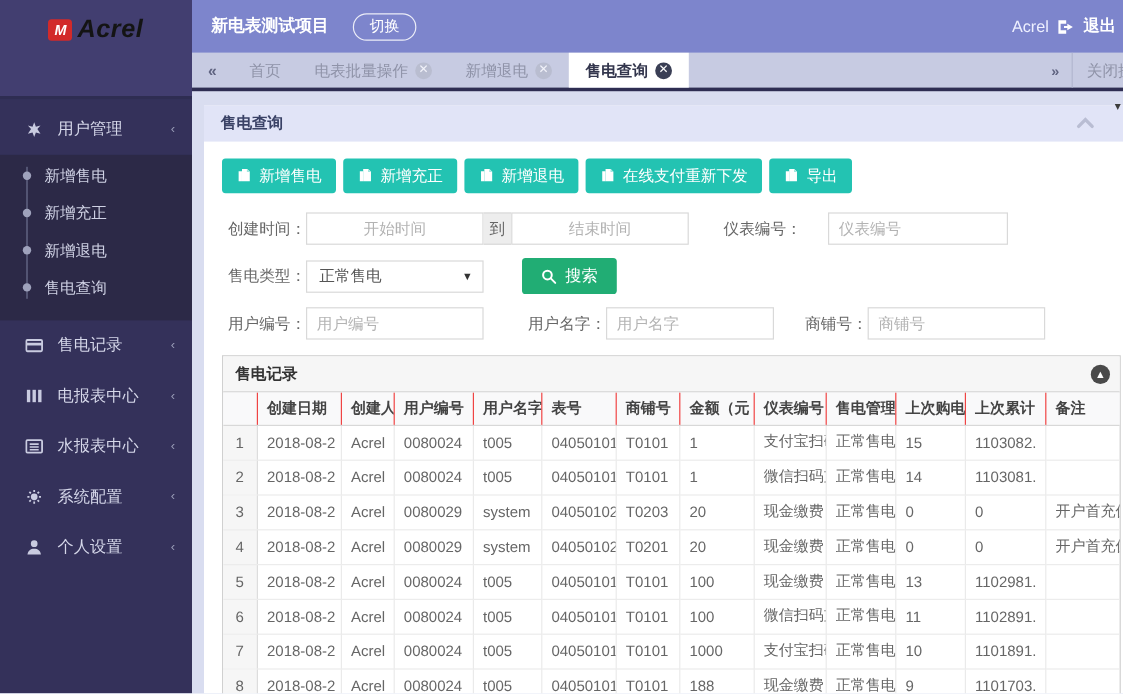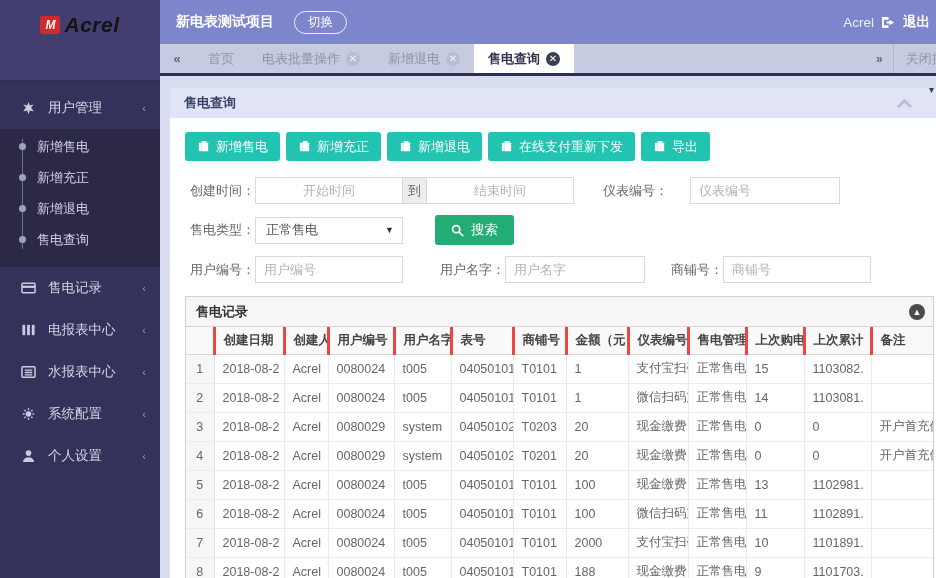--- a/index.html
+++ b/index.html
@@ -76,21 +76,21 @@
   .search-btn { margin-left:32px; display:flex; align-items:center; gap:7px; height:30px; padding:0 16px; background:#21ad74; border:none; border-radius:3px; color:#fff; font-size:13.5px; cursor:pointer; font-family:inherit; }
   .search-btn svg { width:13px; height:13px; }
 
   
   .grid-panel { margin-top:13px; width:749px; border:1px solid #d0d0d0; background:#fff; }
   .grid-caption { height:30px; background:#f6f6f6; border-bottom:1px solid #d5d5d5; display:flex; align-items:center; padding:0 8px 0 10px; }
   .grid-title { font-size:13px; font-weight:bold; color:#333; }
   .grid-collapse { margin-left:auto; width:16px; height:16px; border-radius:50%; background:#4a4a4a; color:#fff; font-size:9px; line-height:16px; text-align:center; cursor:pointer; }
   .grid-scroll { overflow:hidden; width:747px; }
   table.grid { border-collapse:collapse; table-layout:fixed; width:785px; }
-  table.grid th { height:27px; background:#f9f9fa; border-right:3px solid #ef4444; border-bottom:1px solid #d8d8d8; font-size:12.5px; color:#444; text-align:left; padding:0 4px 0 8px; white-space:nowrap; overflow:hidden; font-weight:bold; }
+  table.grid th { height:27px; background:#f9f9fa; border-right:1px solid #ef4444; border-bottom:1px solid #d8d8d8; font-size:12.5px; color:#444; text-align:left; padding:0 4px 0 8px; white-space:nowrap; overflow:hidden; font-weight:bold; }
   table.grid td { height:29px; border-right:1px solid #eaeaea; border-bottom:1px solid #ececec; font-size:12.5px; color:#666; padding:0 0 0 8px; white-space:nowrap; overflow:hidden; }
   table.grid td.idx { background:#f6f6f6; border-right:1px solid #ddd; color:#666; text-align:center; padding:0 4px; }
 </style>
 </head>
 <body>
 
 <div id="app">
 
   <div class="sidebar">
     <div class="logo-block">
@@ -441,21 +441,21 @@
                     <td></td>
                   </tr>
                   <tr>
                     <td class="idx">7</td>
                     <td>2018-08-2</td>
                     <td>Acrel</td>
                     <td>0080024</td>
                     <td>t005</td>
                     <td>04050101</td>
                     <td>T0101</td>
-                    <td>2000</td>
+                    <td>1000</td>
                     <td>支付宝扫码</td>
                     <td>正常售电</td>
                     <td>10</td>
                     <td>1101891.</td>
                     <td></td>
                   </tr>
                   <tr>
                     <td class="idx">8</td>
                     <td>2018-08-2</td>
                     <td>Acrel</td>

